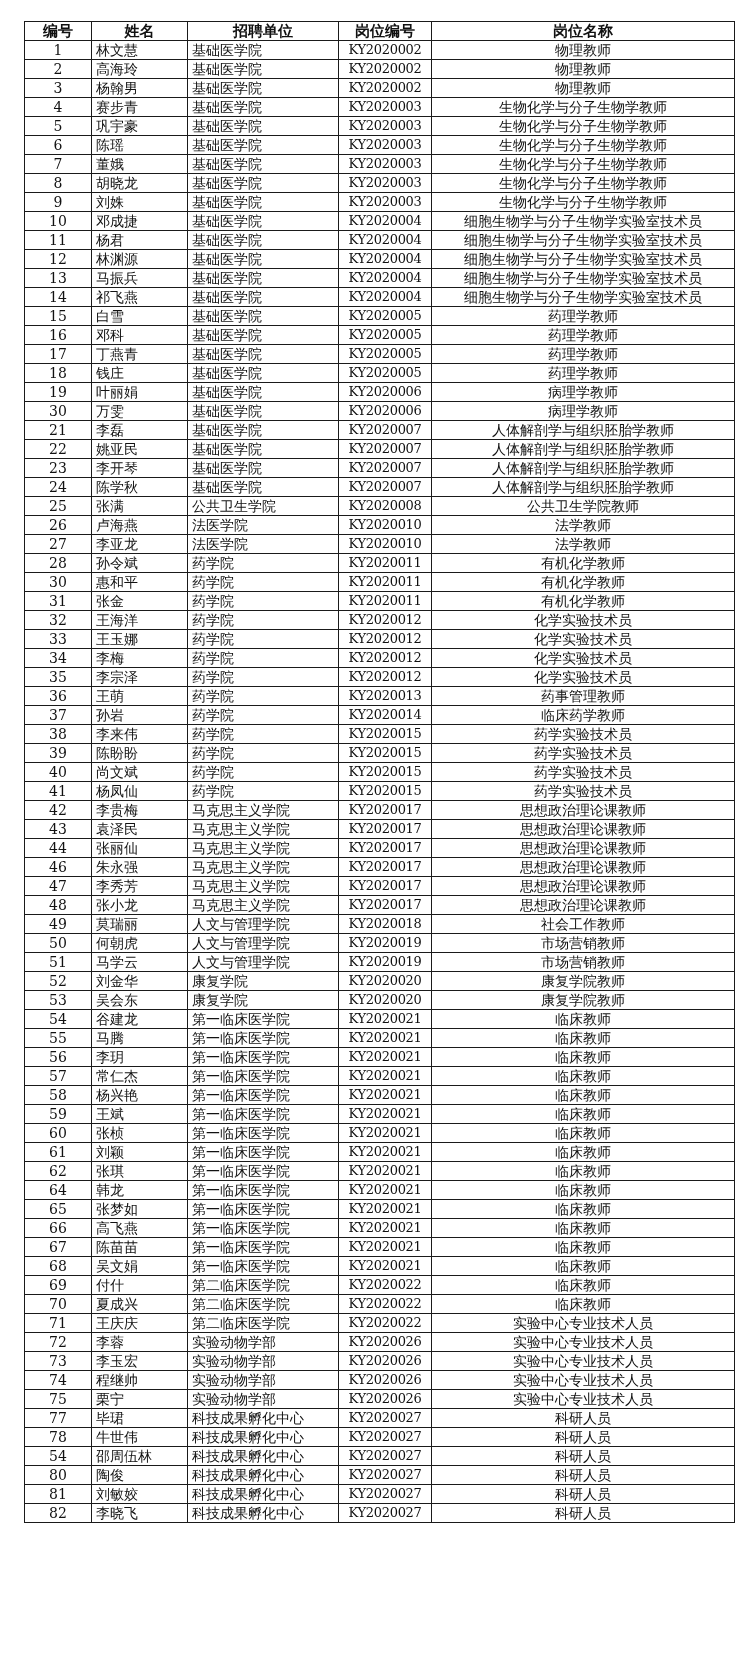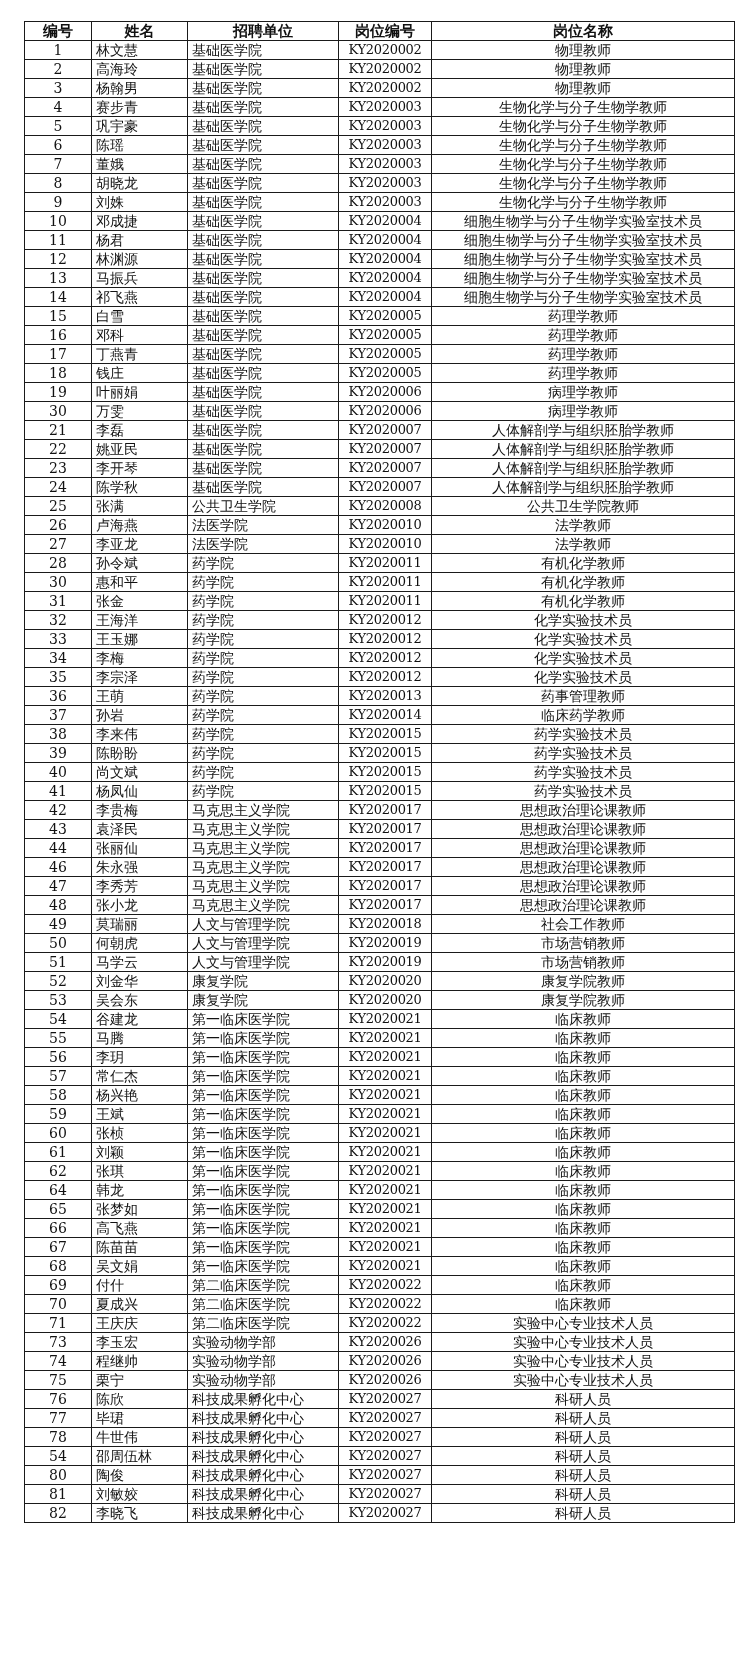--- a/index.html
+++ b/index.html
@@ -521,20 +521,27 @@
         <td class="c-title">临床教师</td>
       </tr>
       <tr>
         <td class="c-no">71</td>
         <td class="c-name">王庆庆</td>
         <td class="c-unit">第二临床医学院</td>
         <td class="c-code">KY2020022</td>
         <td class="c-title">实验中心专业技术人员</td>
       </tr>
       <tr>
+        <td class="c-no">72</td>
+        <td class="c-name">李蓉</td>
+        <td class="c-unit">实验动物学部</td>
+        <td class="c-code">KY2020026</td>
+        <td class="c-title">实验中心专业技术人员</td>
+      </tr>
+      <tr>
         <td class="c-no">73</td>
         <td class="c-name">李玉宏</td>
         <td class="c-unit">实验动物学部</td>
         <td class="c-code">KY2020026</td>
         <td class="c-title">实验中心专业技术人员</td>
       </tr>
       <tr>
         <td class="c-no">74</td>
         <td class="c-name">程继帅</td>
         <td class="c-unit">实验动物学部</td>
@@ -542,27 +549,20 @@
         <td class="c-title">实验中心专业技术人员</td>
       </tr>
       <tr>
         <td class="c-no">75</td>
         <td class="c-name">栗宁</td>
         <td class="c-unit">实验动物学部</td>
         <td class="c-code">KY2020026</td>
         <td class="c-title">实验中心专业技术人员</td>
       </tr>
       <tr>
-        <td class="c-no">76</td>
-        <td class="c-name">陈欣</td>
-        <td class="c-unit">科技成果孵化中心</td>
-        <td class="c-code">KY2020027</td>
-        <td class="c-title">科研人员</td>
-      </tr>
-      <tr>
         <td class="c-no">77</td>
         <td class="c-name">毕珺</td>
         <td class="c-unit">科技成果孵化中心</td>
         <td class="c-code">KY2020027</td>
         <td class="c-title">科研人员</td>
       </tr>
       <tr>
         <td class="c-no">78</td>
         <td class="c-name">牛世伟</td>
         <td class="c-unit">科技成果孵化中心</td>

